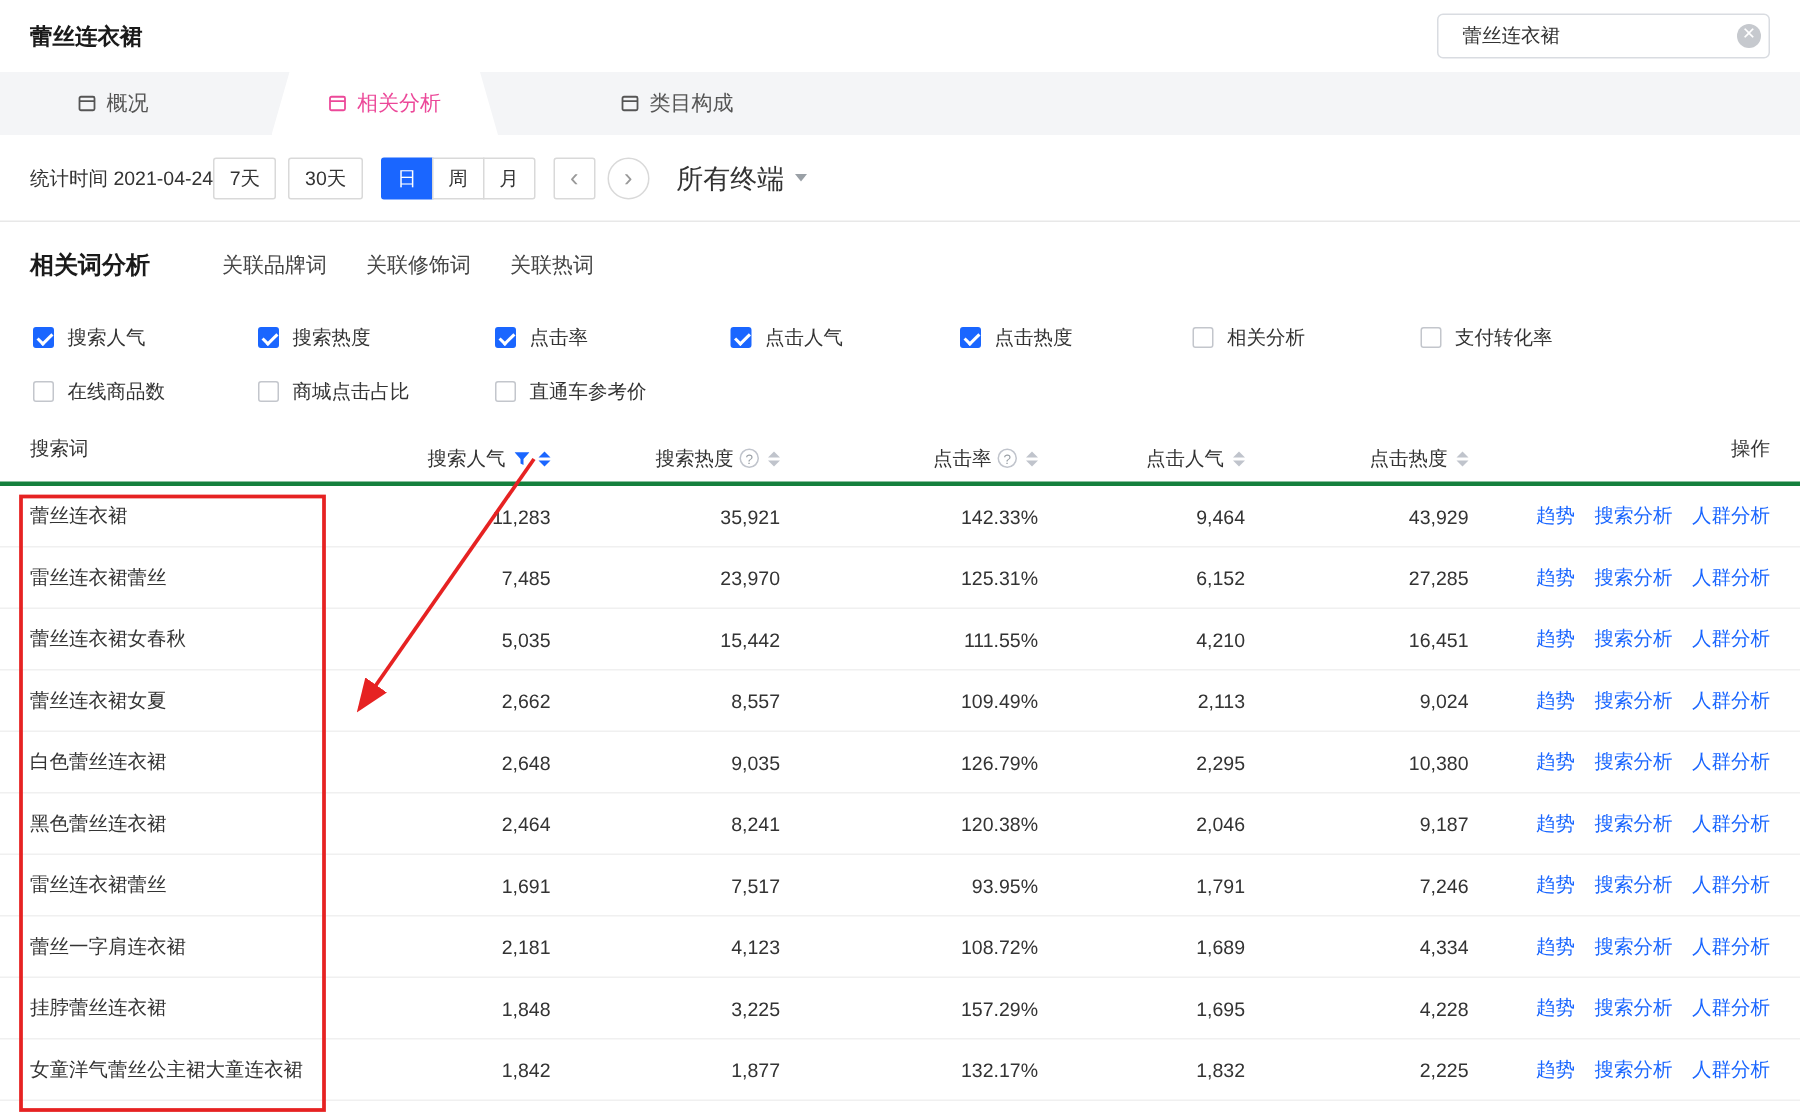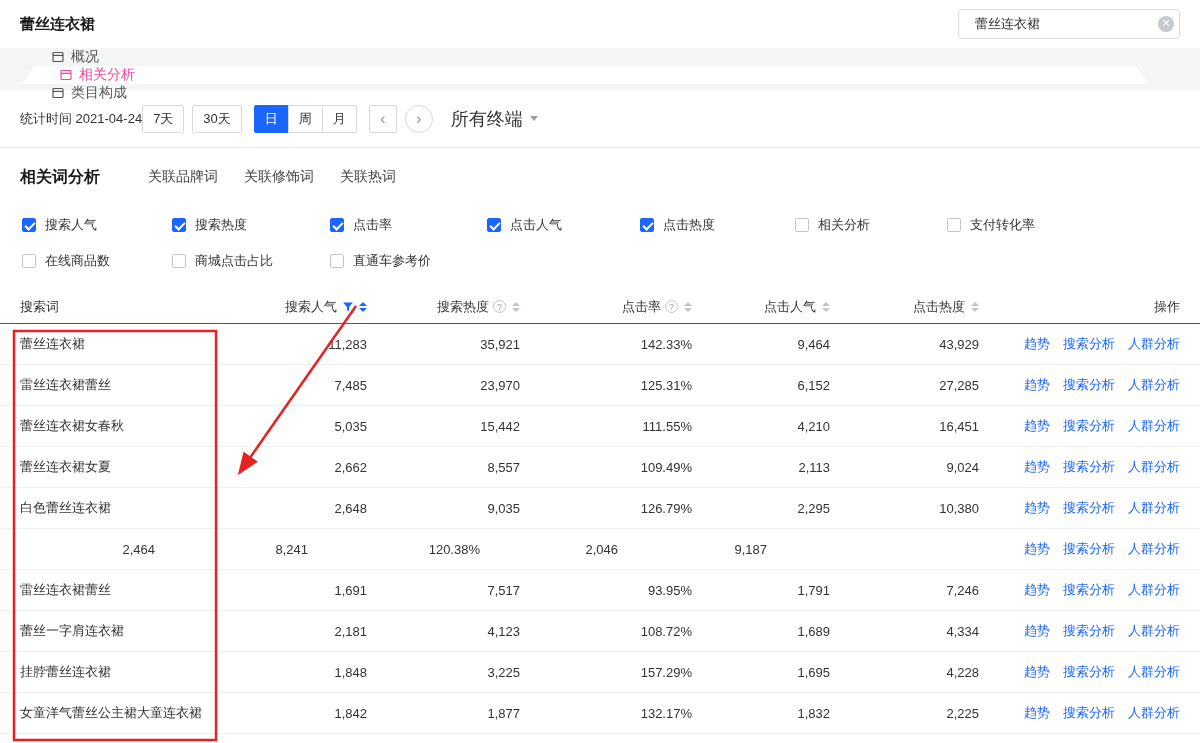--- a/index.html
+++ b/index.html
@@ -10,21 +10,21 @@
   }
 
   
   .topbar { height:48px; display:flex; align-items:center; justify-content:space-between; padding:0 20px; background:#fff; }
   .page-title { font-size:15px; font-weight:bold; color:#1a1a1a; }
   .searchbox { width:222px; height:30px; border:1px solid #d9dce1; border-radius:4px; display:flex; align-items:center; padding:0 9px; gap:7px; background:#fff; }
   .searchbox input { border:none; outline:none; flex:1; font-size:13px; color:#333; font-family:inherit; background:transparent; }
   .clear-btn { width:16px; height:16px; border-radius:50%; background:#c6c9ce; color:#fff; font-size:11px; line-height:15px; text-align:center; cursor:pointer; flex:0 0 auto; }
 
   
-  .tabbar { height:42px; background:#f4f5f7; display:flex; align-items:stretch; padding-left:22px;flex-direction:column; }
+  .tabbar { height:42px; background:#f4f5f7; display:flex; align-items:stretch; padding-left:22px; }
   .tab { display:flex; align-items:center; gap:7px; padding:0 30px; font-size:14px; color:#555; margin-right:52px; cursor:pointer; }
   .tab.active { background:#fff; color:#ec4899; clip-path: polygon(12px 0, calc(100% - 12px) 0, 100% 100%, 0 100%); padding:0 38px; }
   .tab-ic { display:inline-flex; }
 
   
   .statbar { height:58px; display:flex; align-items:center; padding:0 20px; border-bottom:1px solid #e8e8e8; background:#fff; }
   .stat-date { font-size:13px; color:#333; }
   .stat-right { display:flex; align-items:center; }
   .btn { height:28px; min-width:34px; padding:0 10px; border:1px solid #d9d9d9; border-radius:2px; background:#fff; font-size:13px; color:#333; display:inline-flex; align-items:center; justify-content:center; cursor:pointer; font-family:inherit; }
   .btn.active { background:#1a66ff; border-color:#1a66ff; color:#fff; }
@@ -48,21 +48,21 @@
   .subtab.active::after { content:''; position:absolute; left:0; right:0; bottom:8px; height:2px; background:#1a66ff; }
 
   
   .filters { display:grid; grid-template-columns:150px 158px 157px 153px 155px 152px auto; row-gap:18px; padding:12px 20px 20px 22px; }
   .filter-item { display:flex; align-items:center; gap:9px; font-size:13px; color:#333; cursor:pointer; }
   .cb { width:14px; height:14px; border:1px solid #c3c6cc; border-radius:2px; background:#fff; position:relative; flex:0 0 auto; }
   .cb.checked { background:#1a66ff; border-color:#1a66ff; }
   .cb.checked::after { content:''; position:absolute; left:4px; top:1px; width:4px; height:8px; border:solid #fff; border-width:0 2px 2px 0; transform:rotate(45deg); }
 
   
-  .thead { display:flex; align-items:center; height:34px; padding:0 20px; border-bottom:1px solid #15803d; font-size:13px; color:#333; }
+  .thead { display:flex; height:34px; padding:0 20px; border-bottom:3px solid #15803d; font-size:13px; color:#333; }
   .tr { display:flex; align-items:center; height:41px; padding:0 20px; border-bottom:1px solid #f0f0f0; font-size:13px; color:#333; }
   .c-kw { width:212px; text-align:left; }
   .c1 { width:135px; } .c2 { width:153px; } .c3 { width:172px; } .c4 { width:138px; } .c5 { width:149px; }
   .num { text-align:right; }
   .th-num { display:flex; align-items:center; justify-content:flex-end; gap:4px; }
   .c-act { flex:1; display:flex; justify-content:flex-end; gap:13px; align-items:center; }
   .c-act a { color:#1a66ff; text-decoration:none; font-size:13px; cursor:pointer; }
   .th-act { flex:1; text-align:right; }
 
   .sort { display:inline-flex; flex-direction:column; gap:2px; margin-left:2px; }
@@ -309,20 +309,21 @@
     <div class="c4 num">2,295</div>
     <div class="c5 num">10,380</div>
     <div class="c-act">
       <a>趋势</a>
       <a>搜索分析</a>
       <a>人群分析</a>
     </div>
   </div>
 
   <div class="tr">
+    <div class="c-kw">黑色蕾丝连衣裙</div>
     <div class="c1 num">2,464</div>
     <div class="c2 num">8,241</div>
     <div class="c3 num">120.38%</div>
     <div class="c4 num">2,046</div>
     <div class="c5 num">9,187</div>
     <div class="c-act">
       <a>趋势</a>
       <a>搜索分析</a>
       <a>人群分析</a>
     </div>

